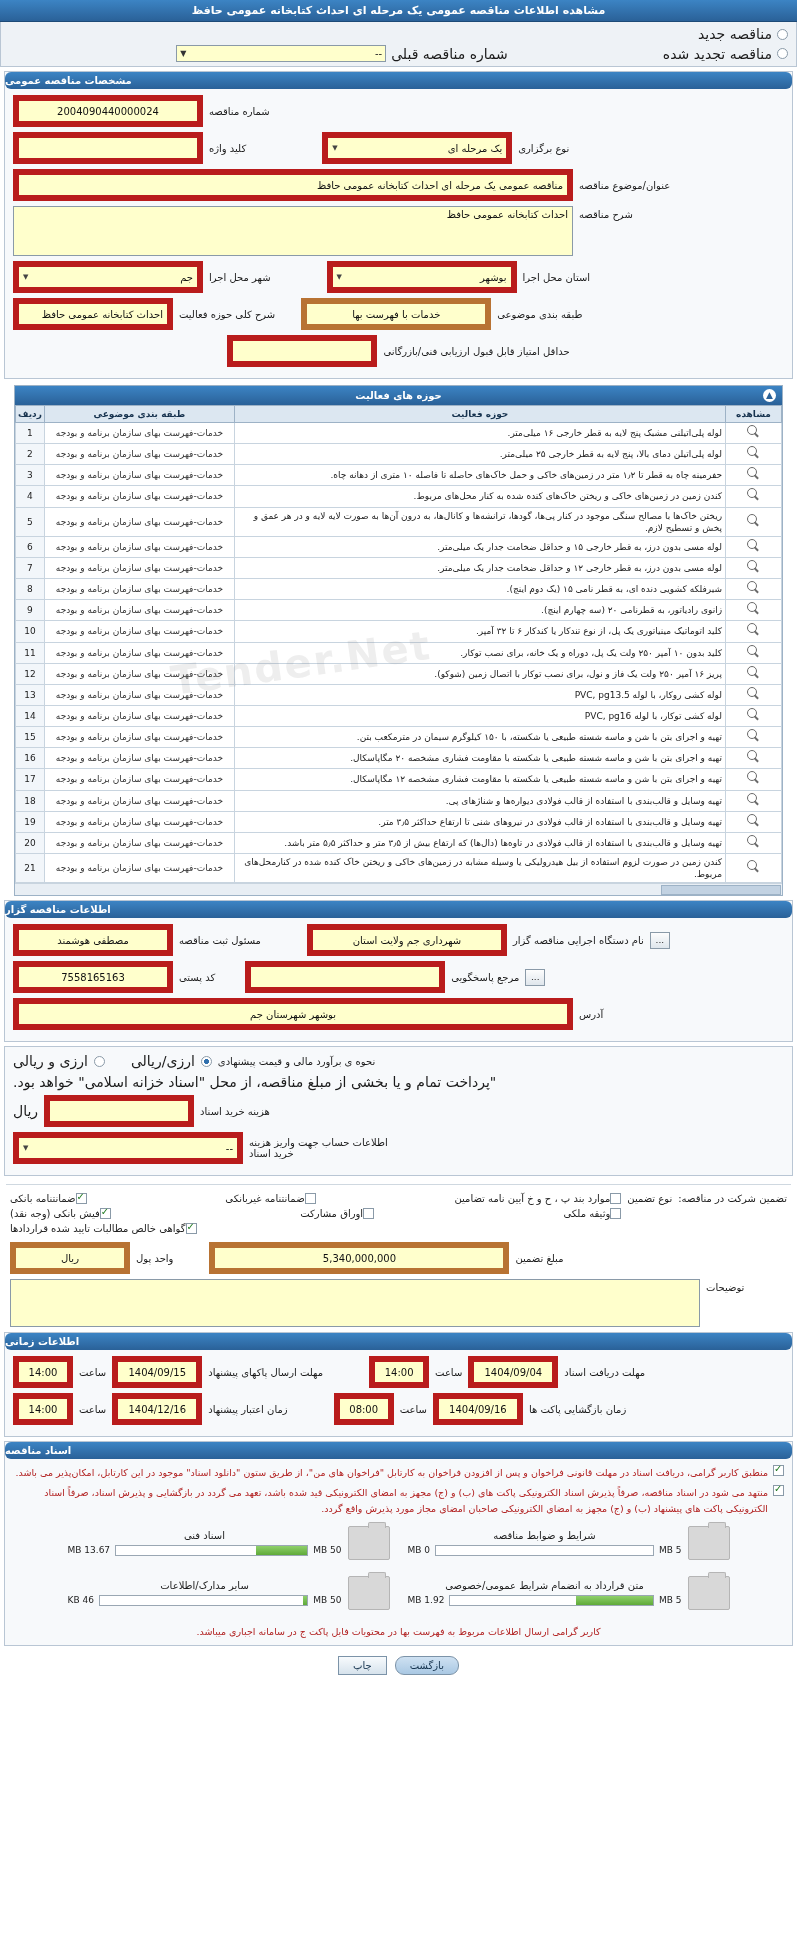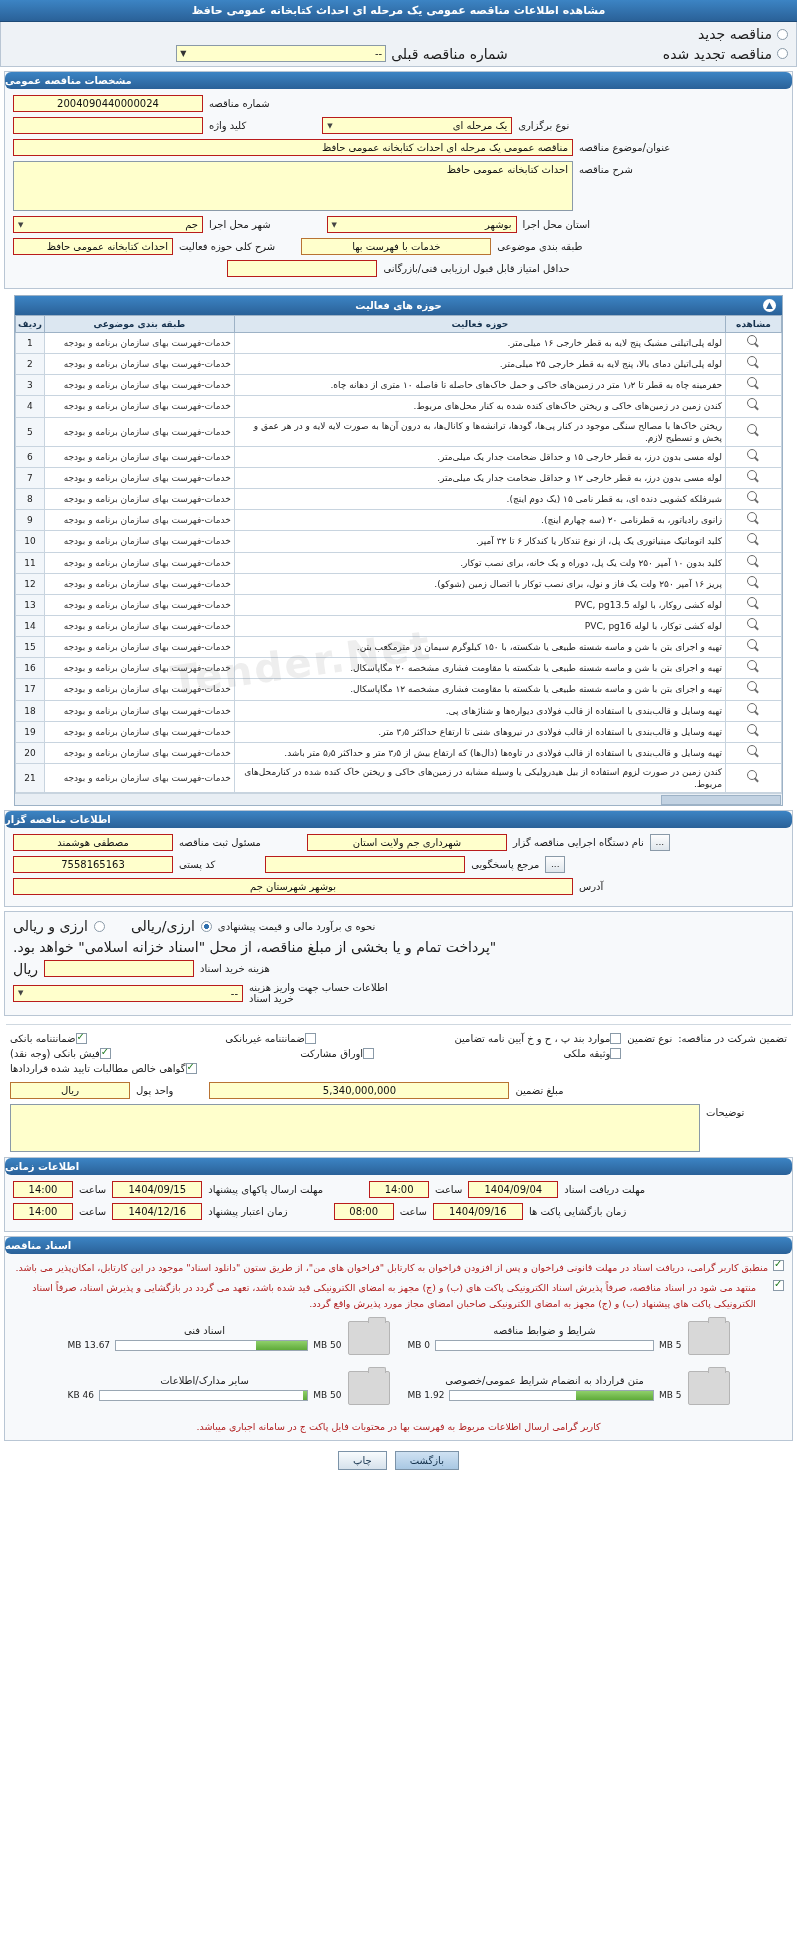--- a/index.html
+++ b/index.html
@@ -91,23 +91,23 @@
     margin-bottom: 5px;
     gap: 6px;
   }
   .flabel {
     font-size: 10px;
     text-align: left;
     white-space: nowrap;
     color: #1b1b1b;
   }
   .fi {
-    border: 1px solid #b91c1c;
+    border: 6px solid #b91c1c;
     background: #ffffcc;
-    height: 17px;
+    height: 32px;
     font-size: 10px;
     padding: 0 4px;
     display: flex;
     align-items: center;
     color: #111;
     font-family: "DejaVu Sans", sans-serif;
     overflow: hidden;
     white-space: nowrap;
   }
   .fi.center { justify-content: center; }
@@ -162,21 +162,21 @@
     color: #17334f;
   }
   table.act td {
     border: 1px solid #c8d4df;
     padding: 2px 3px;
     vertical-align: middle;
     line-height: 1.35;
   }
   td.idx { text-align: center; width: 22px; background: #f2f6fa; }
   td.view { text-align: center; width: 56px; }
-  td.cat { width: 190px; text-align: right; color: #333; }
+  td.cat { width: 190px; text-align: center; color: #333; }
   td.act-desc { text-align: right; }
   .mag {
     display: inline-block;
     width: 13px; height: 13px;
     position: relative;
   }
   .mag::before {
     content: "";
     position: absolute;
     width: 8px; height: 8px;
@@ -295,20 +295,21 @@
   .btn {
     border: 1px solid #7c93a8;
     background: linear-gradient(#f8fbfd,#d6e2ec);
     font-size: 10px;
     padding: 3px 14px;
     cursor: pointer;
     color: #14324d;
   }
   .btn.primary {
     background: linear-gradient(#cfe1f2,#a9c8e3);
+    border-radius: 9px;
   }
   .hr { border-top: 1px solid #cfd8e0; margin: 6px 0; }
   .watermark {
     position: absolute;
     left: 170px; top: 640px;
     font-size: 40px;
     color: rgba(120,120,120,0.13);
     font-weight: bold;
     transform: rotate(-8deg);
     pointer-events: none;
@@ -541,21 +542,21 @@
         <span class="btn-sq">...</span>
         <span class="flabel">نام دستگاه اجرایی مناقصه گزار</span>
         <span class="fi center" style="width:200px">شهرداری جم ولایت استان</span>
         <span class="flabel" style="margin-right:40px">مسئول ثبت مناقصه</span>
         <span class="fi center" style="width:160px">مصطفی هوشمند</span>
       </div>
       <div class="frow" style="justify-content:flex-end">
         <span class="btn-sq">...</span>
         <span class="flabel">مرجع پاسخگویی</span>
         <span class="fi" style="width:200px"></span>
-        <span class="flabel" style="margin-right:44px">کد پستی</span>
+        <span class="flabel" style="margin-right:24px">کد پستی</span>
         <span class="fi center" style="width:160px">7558165163</span>
       </div>
       <div class="frow" style="justify-content:flex-end">
         <span class="flabel">آدرس</span>
         <span class="fi center" style="width:560px">بوشهر شهرستان جم</span>
       </div>
     </div>
   </div>
 
   <div class="section">
@@ -665,21 +666,21 @@
     </div>
   </div>
 
   <div class="section">
     <div class="section-head">اسناد مناقصه</div>
     <div class="section-body">
       <div style="display:flex;gap:5px;align-items:flex-start;margin-bottom:5px">
         <span class="chk on"></span>
         <span class="note">منطبق کاربر گرامی، دریافت اسناد در مهلت قانونی فراخوان و پس از افزودن فراخوان به کارتابل "فراخوان های من"، از طریق ستون "دانلود اسناد" موجود در این کارتابل، امکان‌پذیر می باشد.</span>
       </div>
-      <div style="display:flex;gap:17px;align-items:flex-start">
+      <div style="display:flex;gap:5px;align-items:flex-start">
         <span class="chk on"></span>
         <span class="note">منتهد می شود در اسناد مناقصه، صرفاً پذیرش اسناد الکترونیکی پاکت های (ب) و (ج) مجهز به امضای الکترونیکی قید شده باشد، تعهد می گردد در بازگشایی و پذیرش اسناد، صرفاً اسناد الکترونیکی پاکت های پیشنهاد (ب) و (ج) مجهز به امضای الکترونیکی صاحبان امضای مجاز مورد پذیرش واقع گردد.</span>
       </div>
 
       <div class="docs-grid">
           <div class="doc-card">
             <div class="folder"></div>
             <div class="doc-info">
               <div class="doc-title">شرایط و ضوابط مناقصه</div>
               <div class="bar-row">

